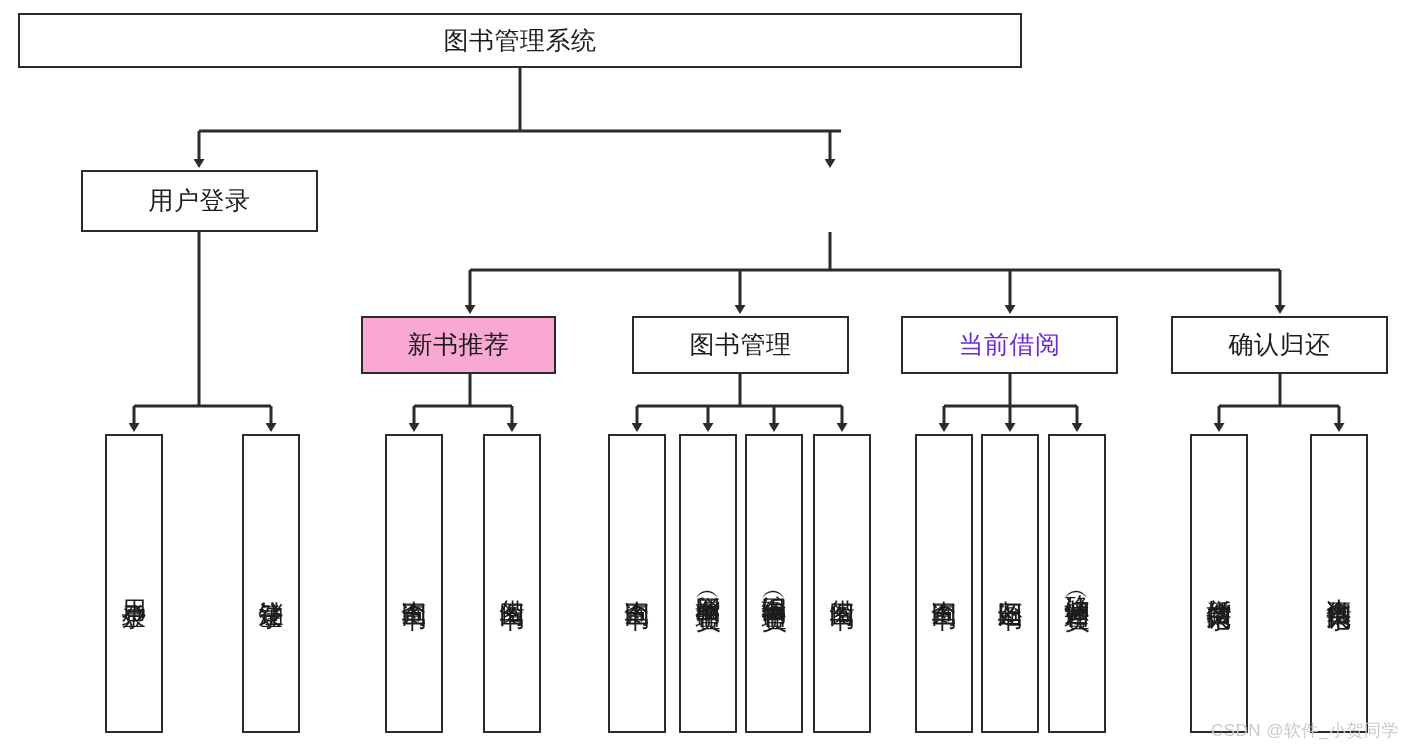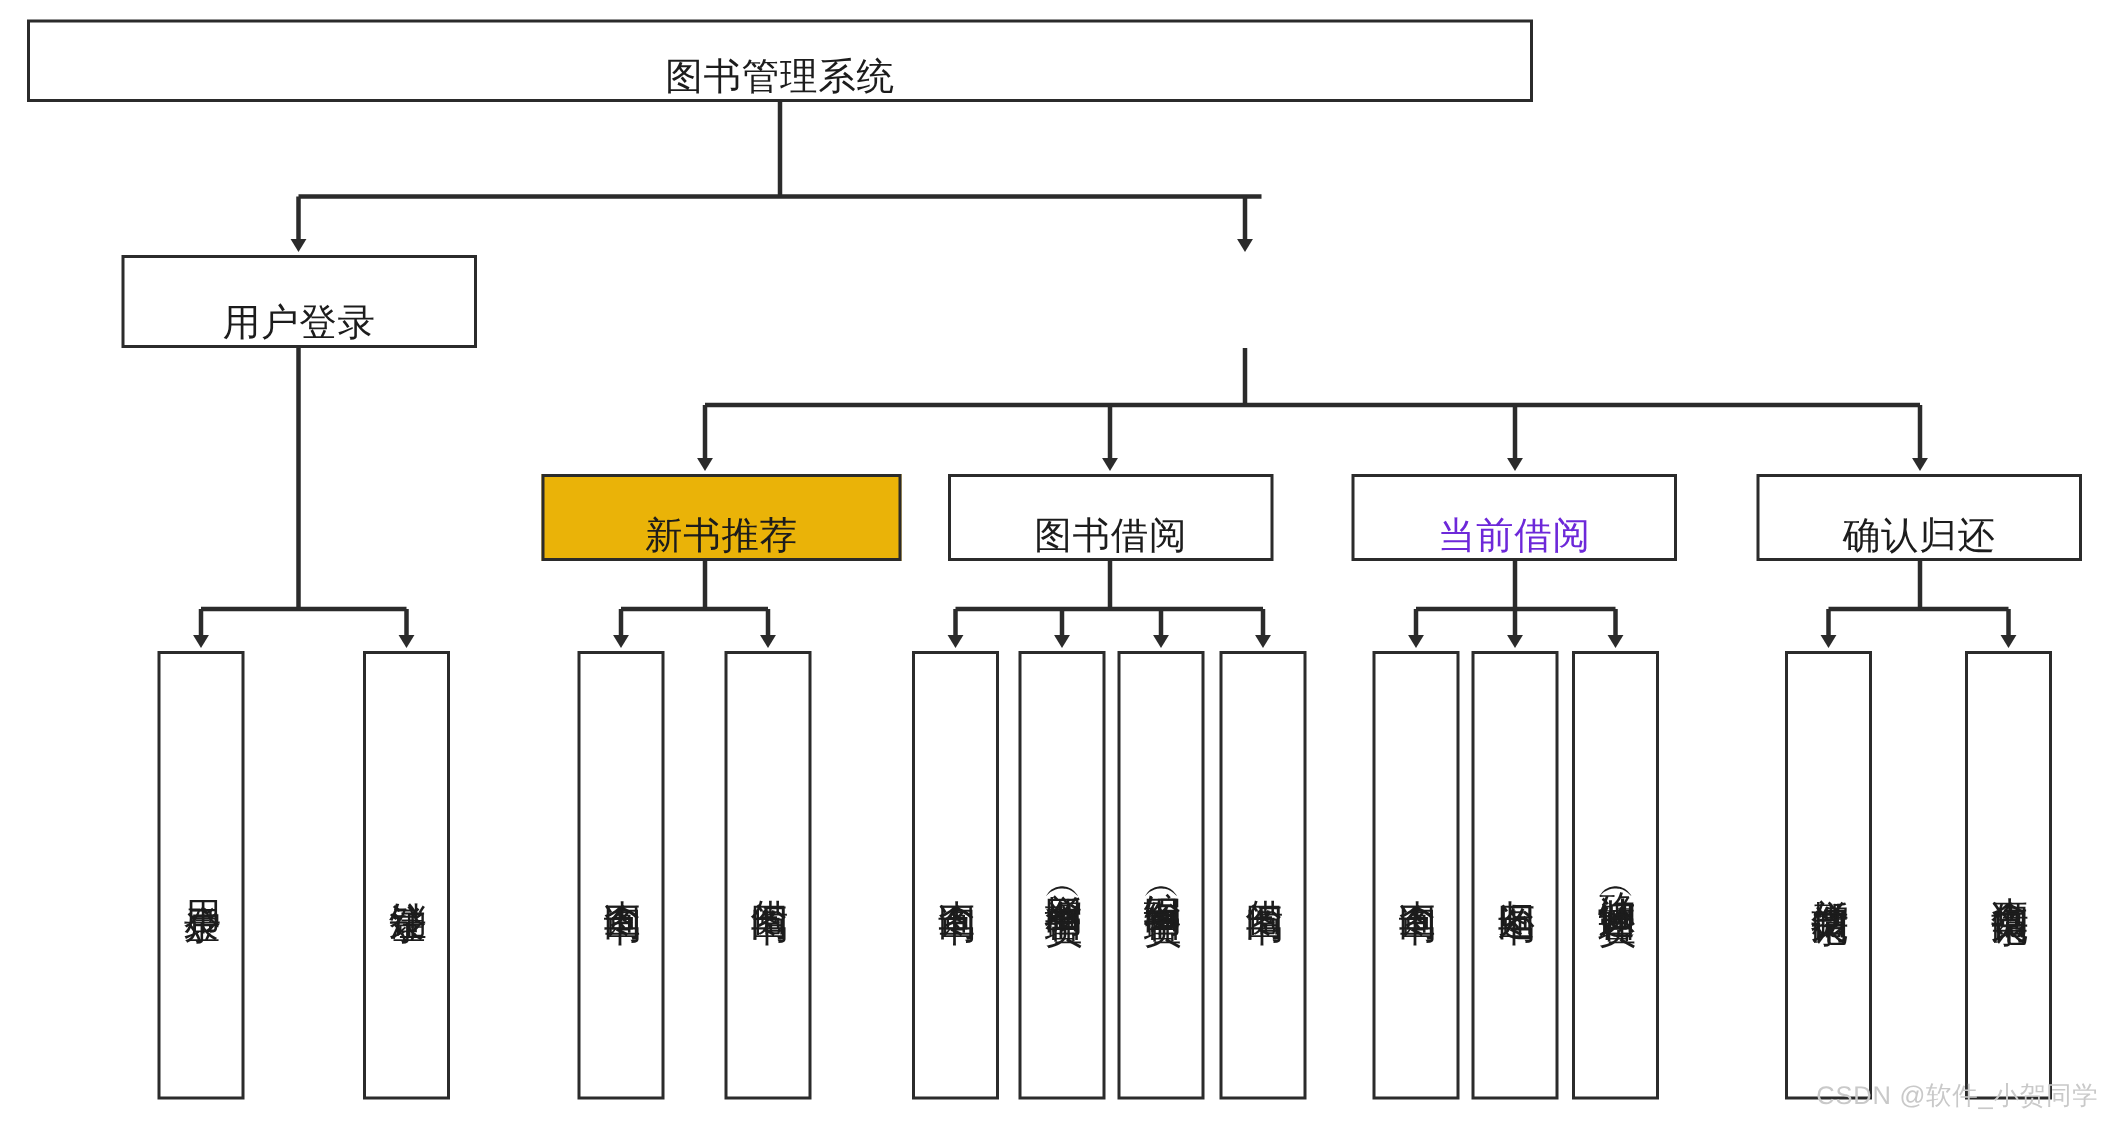--- a/index.html
+++ b/index.html
@@ -25,21 +25,21 @@
     top: 0;
     width: 1405px;
     height: 747px;
   }
   .node {
     position: absolute;
     box-sizing: border-box;
     background: #ffffff;
     border: 2.5px solid #2b2b2b;
     display: flex;
-    align-items: flex-end;
+    align-items: center;
     justify-content: center;
     z-index: 2;
   }
   .node-label {
     color: #1c1c1c;
     line-height: 1.18;
     text-align: center;
     letter-spacing: 0.5px;
     white-space: pre-wrap;
   }
@@ -125,25 +125,25 @@
   </svg>
 
   <div class="node horiz" style="left: 18px; top: 13px; width: 1004px; height: 55px; border-color: rgb(43, 43, 43); background: rgb(255, 255, 255);">
     <span class="node-label" style="color: rgb(28, 28, 28);">图书管理系统</span>
   </div>
 
   <div class="node horiz" style="left: 81px; top: 170px; width: 237px; height: 62px; border-color: rgb(43, 43, 43); background: rgb(255, 255, 255);">
     <span class="node-label" style="color: rgb(28, 28, 28);">用户登录</span>
   </div>
 
-  <div class="node horiz" style="left: 361px; top: 316px; width: 240px; height: 58px; border-color: rgb(43, 43, 43); background: #eab308;">
+  <div class="node horiz" style="left: 361px; top: 316px; width: 195px; height: 58px; border-color: rgb(43, 43, 43); background: #f9a8d4;">
     <span class="node-label" style="color: rgb(28, 28, 28);">新书推荐</span>
   </div>
   <div class="node horiz" style="left: 632px; top: 316px; width: 217px; height: 58px; border-color: rgb(43, 43, 43); background: rgb(255, 255, 255);">
-    <span class="node-label" style="color: rgb(28, 28, 28);">图书借阅</span>
+    <span class="node-label" style="color: rgb(28, 28, 28);">图书管理</span>
   </div>
   <div class="node horiz" style="left: 901px; top: 316px; width: 217px; height: 58px; border-color: rgb(43, 43, 43); background: rgb(255, 255, 255);">
     <span class="node-label" style="color: #6d28d9;">当前借阅</span>
   </div>
   <div class="node horiz" style="left: 1171px; top: 316px; width: 217px; height: 58px; border-color: rgb(43, 43, 43); background: rgb(255, 255, 255);">
     <span class="node-label" style="color: rgb(28, 28, 28);">确认归还</span>
   </div>
 
   <div class="node vert" style="left: 105px; top: 434px; width: 58px; height: 299px; border-color: rgb(43, 43, 43); background: rgb(255, 255, 255);">
     <span class="node-label" style="color: rgb(28, 28, 28);">用户登录</span>

